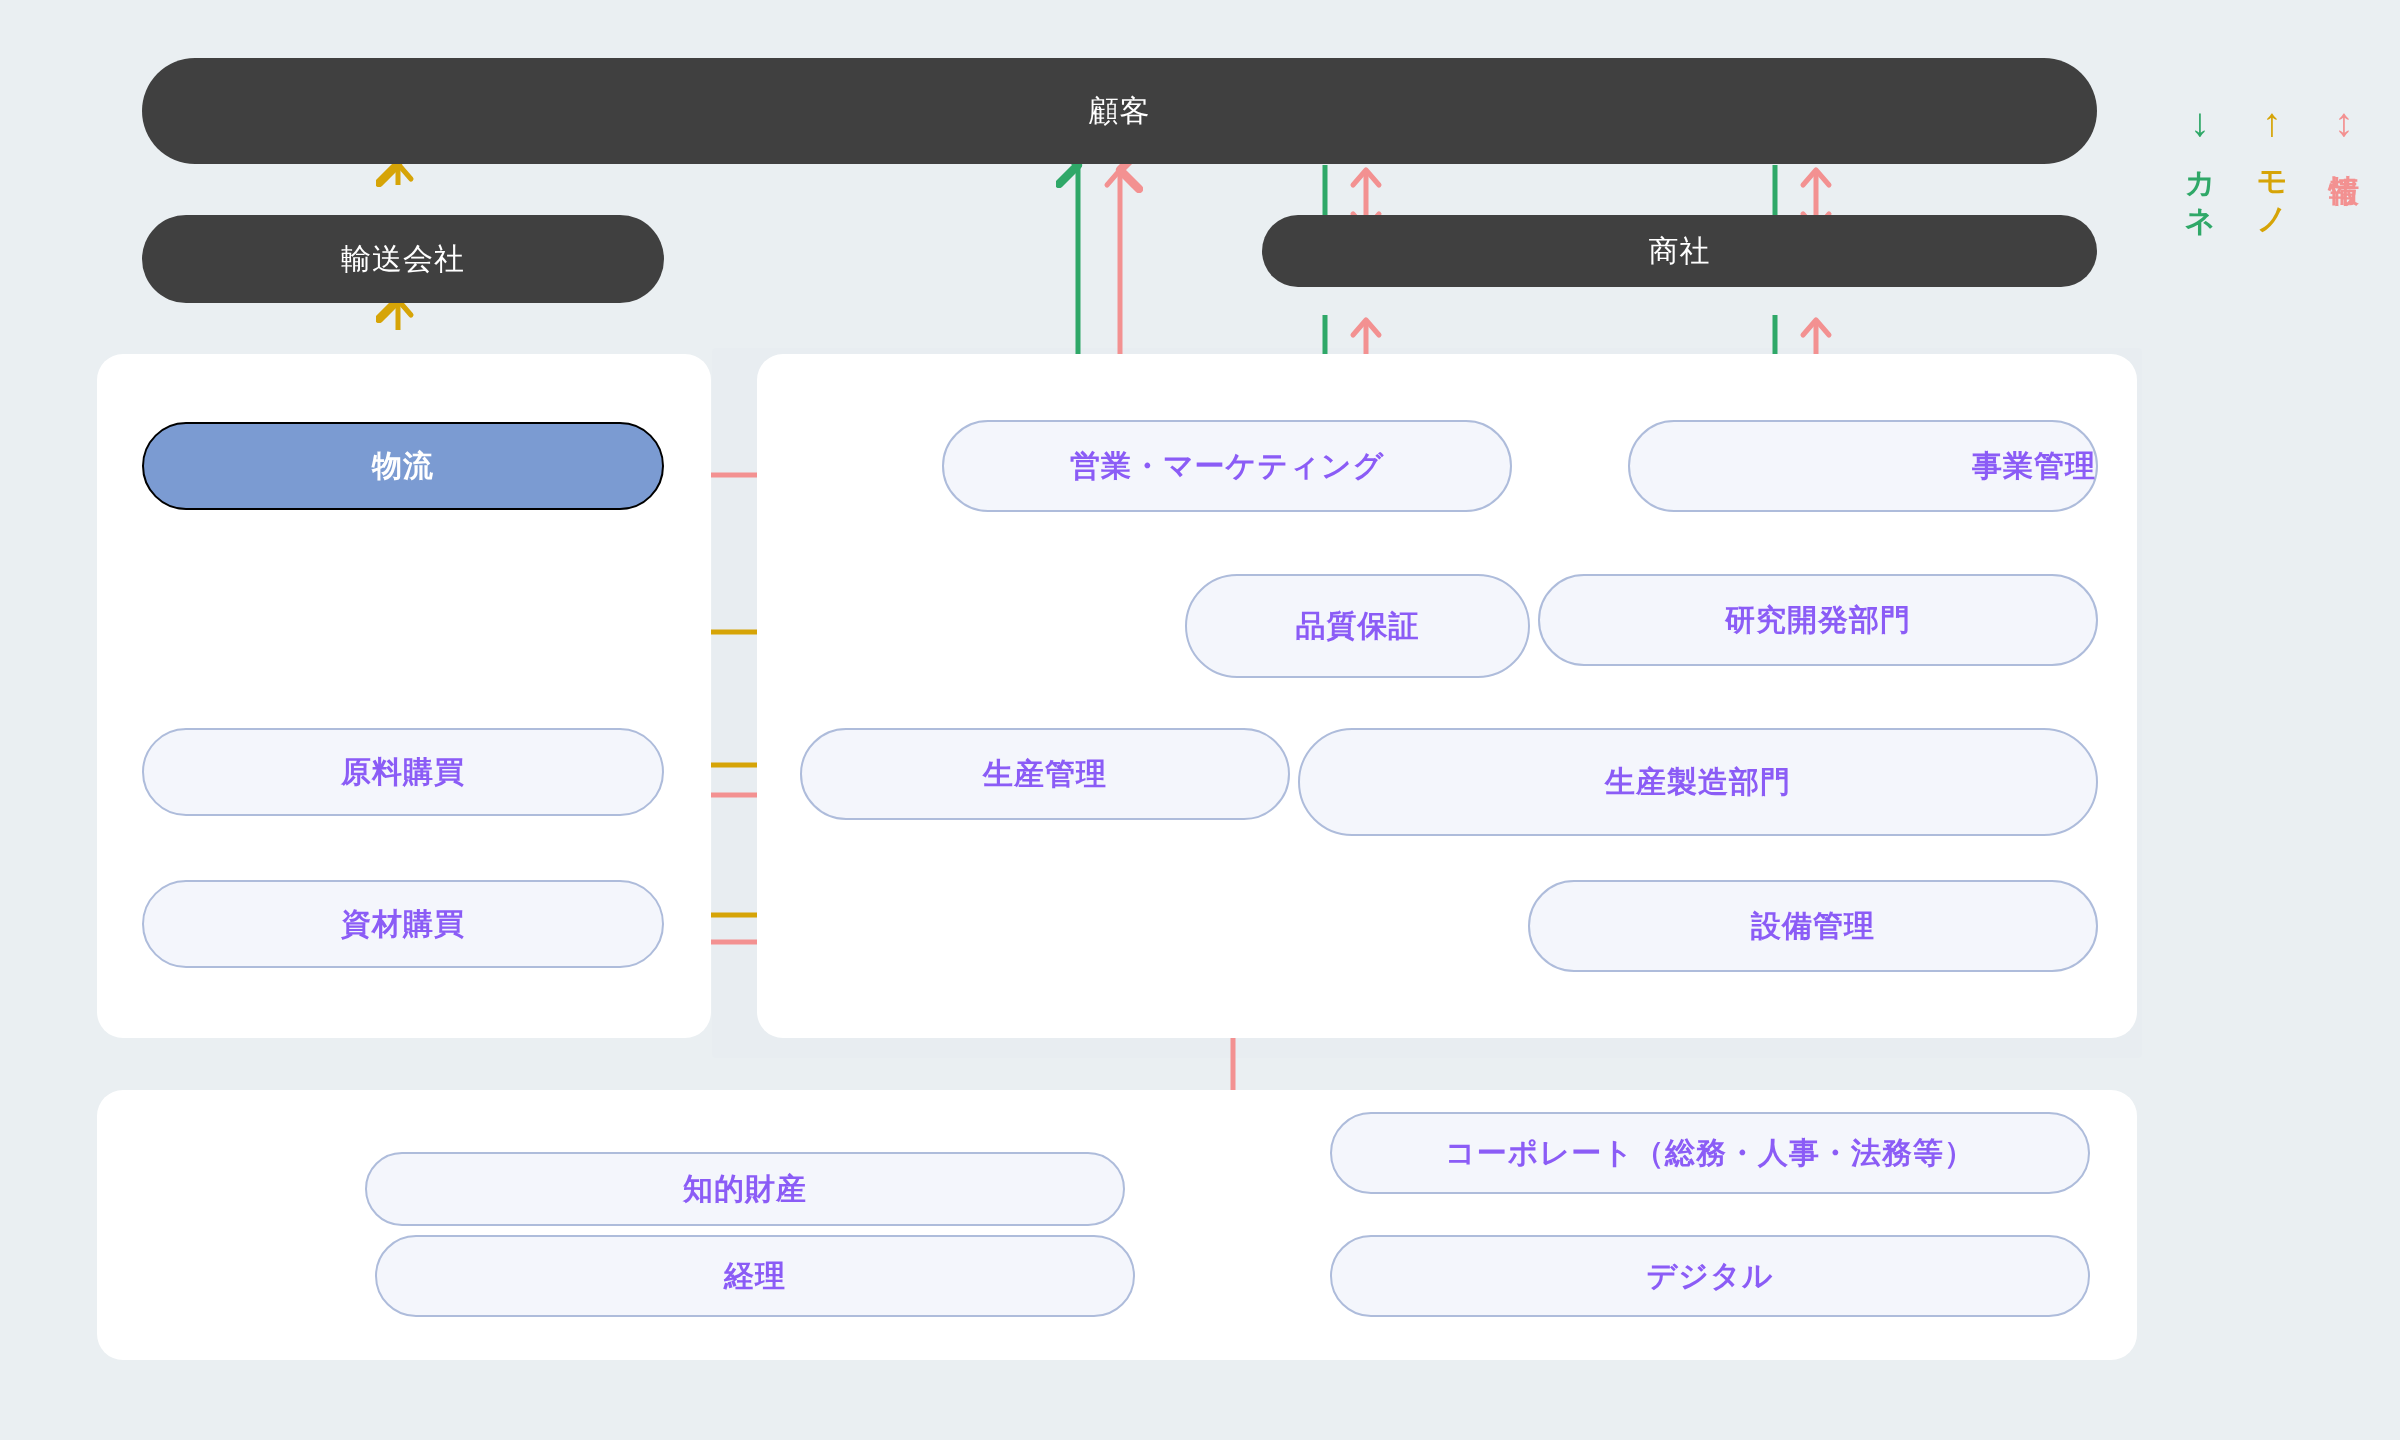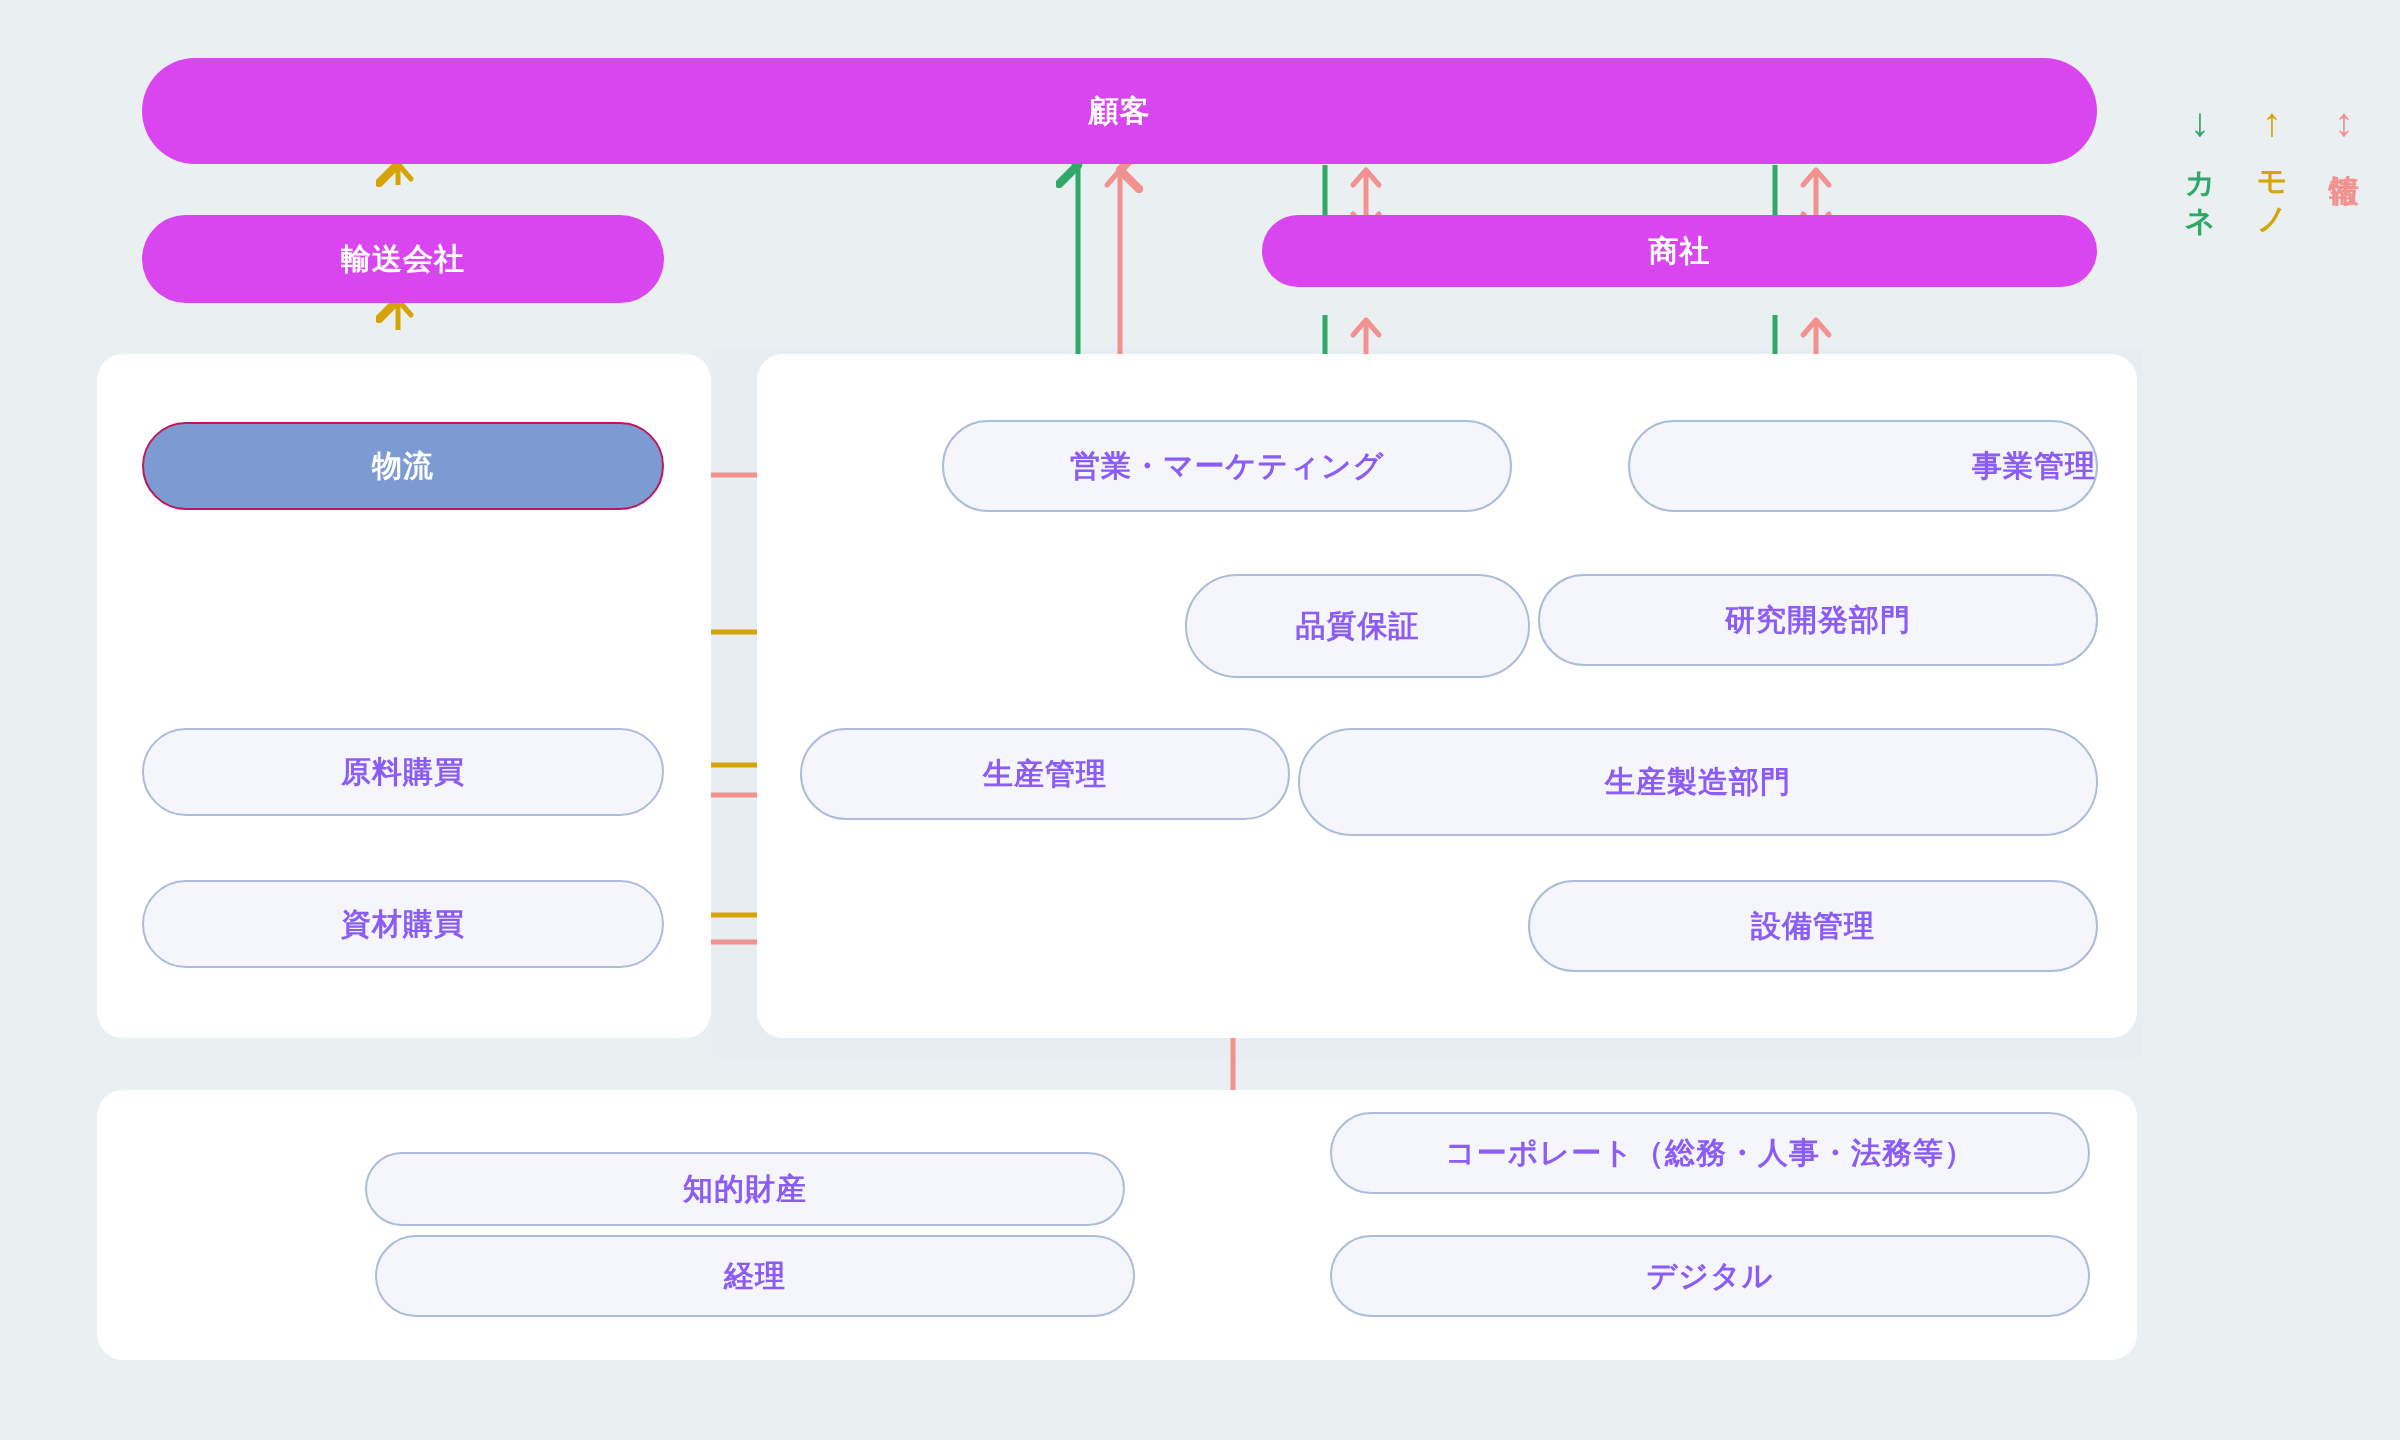--- a/index.html
+++ b/index.html
@@ -13,27 +13,27 @@
   svg#wires{position:absolute;left:0;top:0;width:2400px;height:1440px;pointer-events:none;}
 
   .node{
     position:absolute;display:flex;align-items:center;justify-content:center;
     text-align:center;box-sizing:border-box;
     border-radius:999px;
     font-size:30px;letter-spacing:1px;
     z-index:4;
   }
   .node.ext{
-    background:#d946ef;color:#ffffff;font-weight:bold;
+    background:#404040;color:#ffffff;font-weight:normal;
   }
   .node.dept{
     background:#f4f6fc;color:#8b5cf6;border:2px solid #aebcdb;font-weight:bold;
   }
   .node.hl{
-    background:#7b9bd2;color:#ffffff;border:2px solid #be185d;font-weight:bold;
+    background:#7b9bd2;color:#ffffff;border:2px solid #000000;font-weight:bold;
   }
 
   .panel{position:absolute;background:#ffffff;border-radius:26px;z-index:1;}
   .greybg{position:absolute;background:#e8edf1;z-index:0;}
 
   .legend{position:absolute;z-index:6;display:flex;gap:36px;}
   .legend .col{display:flex;flex-direction:column;align-items:center;width:36px;}
   .legend .gl{font-size:40px;line-height:44px;font-weight:bold;}
   .legend .tx{font-size:30px;line-height:34px;font-weight:bold;writing-mode:vertical-rl;
               text-orientation:upright;letter-spacing:2px;margin-top:6px;}

